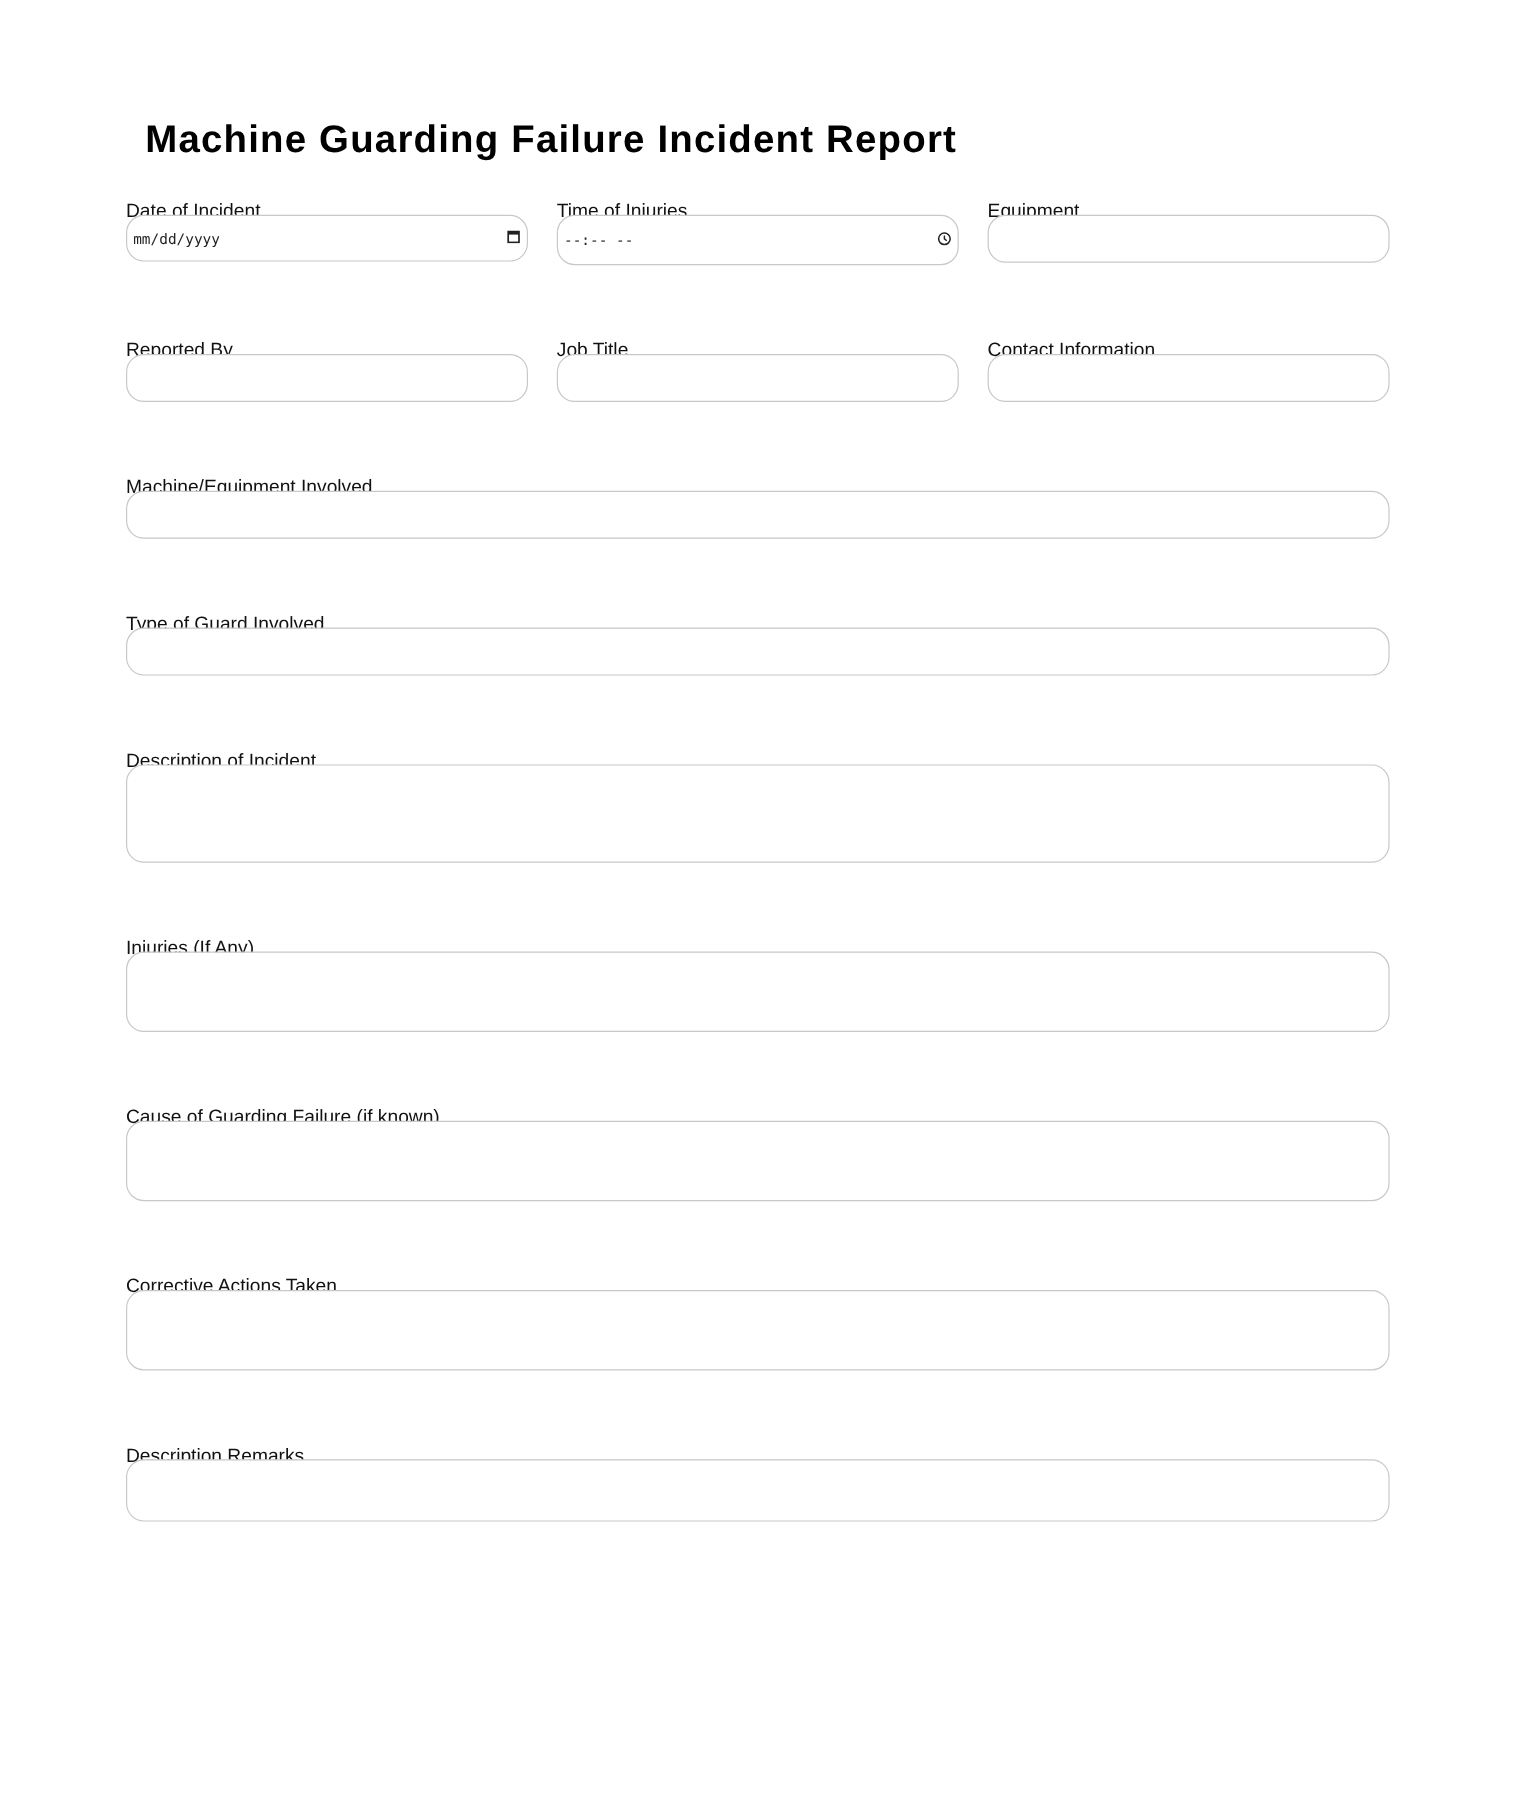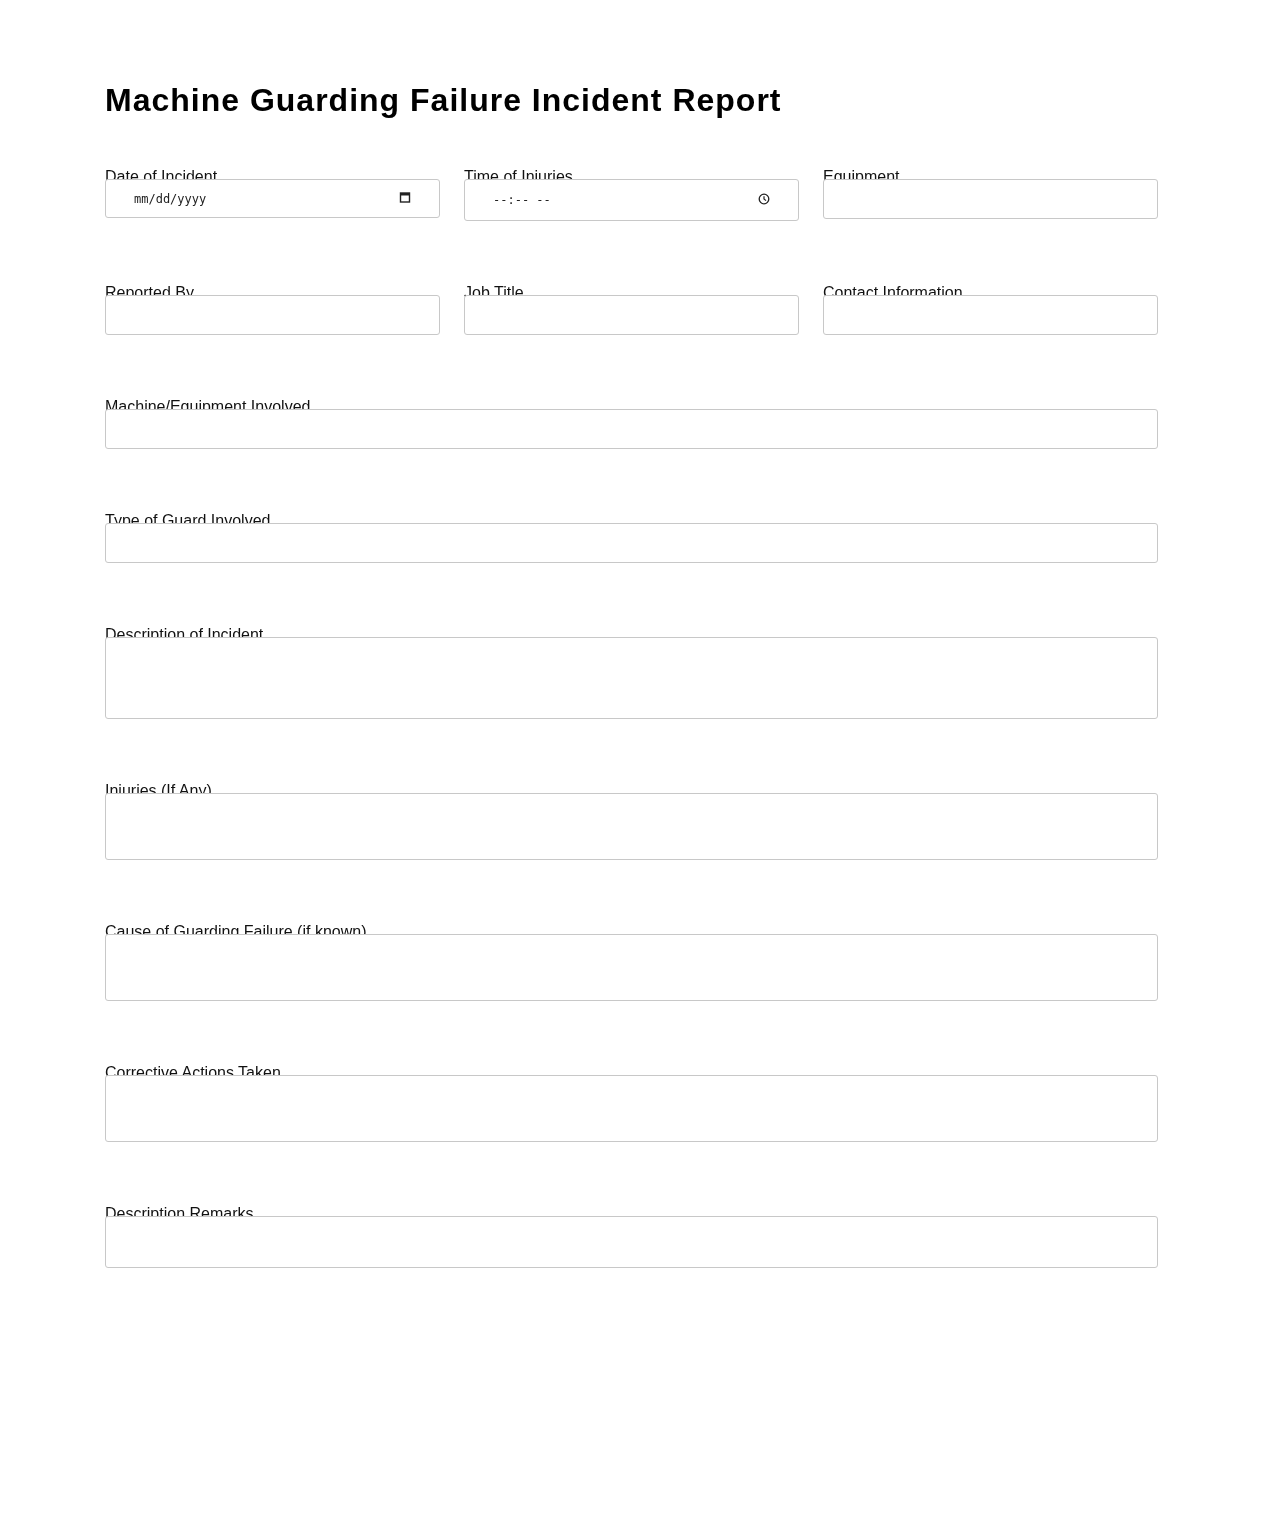--- a/index.html
+++ b/index.html
@@ -1,21 +1,21 @@
 <!DOCTYPE html>
 <html><head>
 <meta charset="utf-8">
 <style>
   html, body { margin: 0; padding: 0; background: #ffffff; }
   body { width: 1263px; height: 1514px; position: relative; font-family: "Liberation Sans", sans-serif; color: #111; }
   .container { position: absolute; left: 105px; top: 0; width: 1053px; }
-  h1 { position: absolute; left: 0; top: 82px; margin: 0; font-size: 32px; font-weight: bold; letter-spacing: 1px; white-space: nowrap; color: #000; }
+  h1 { position: absolute; left: 0; top: 82px; margin: 16px; font-size: 32px; font-weight: bold; letter-spacing: 1px; white-space: nowrap; color: #000; }
   .field { position: absolute; }
   .field label { position: absolute; left: 0; top: 16px; font-size: 16px; color: #111; white-space: nowrap; }
-  .box { position: absolute; left: 0; top: 26px; box-sizing: border-box; border: 1px solid #c8c8c8; border-radius: 3px; background: #fff; width: 100%; padding: 0 28px; font-family: "Liberation Sans", sans-serif; font-size: 14px; }
+  .box { position: absolute; left: 0; top: 26px; box-sizing: border-box; border: 1px solid #c8c8c8; border-radius: 15px; background: #fff; width: 100%; padding: 0 5px; font-family: "Liberation Sans", sans-serif; font-size: 14px; }
   .mono { font-family: "DejaVu Sans Mono", monospace; font-size: 12px; color: #222; display: flex; align-items: center; justify-content: space-between; }
   .ico { display: inline-block; color: #222; }
 </style>
 </head>
 <body>
 
 <div class="container">
   <h1>Machine Guarding Failure Incident Report</h1>
 
   <div class="field" style="left:0; top:152px; width:335px;">

